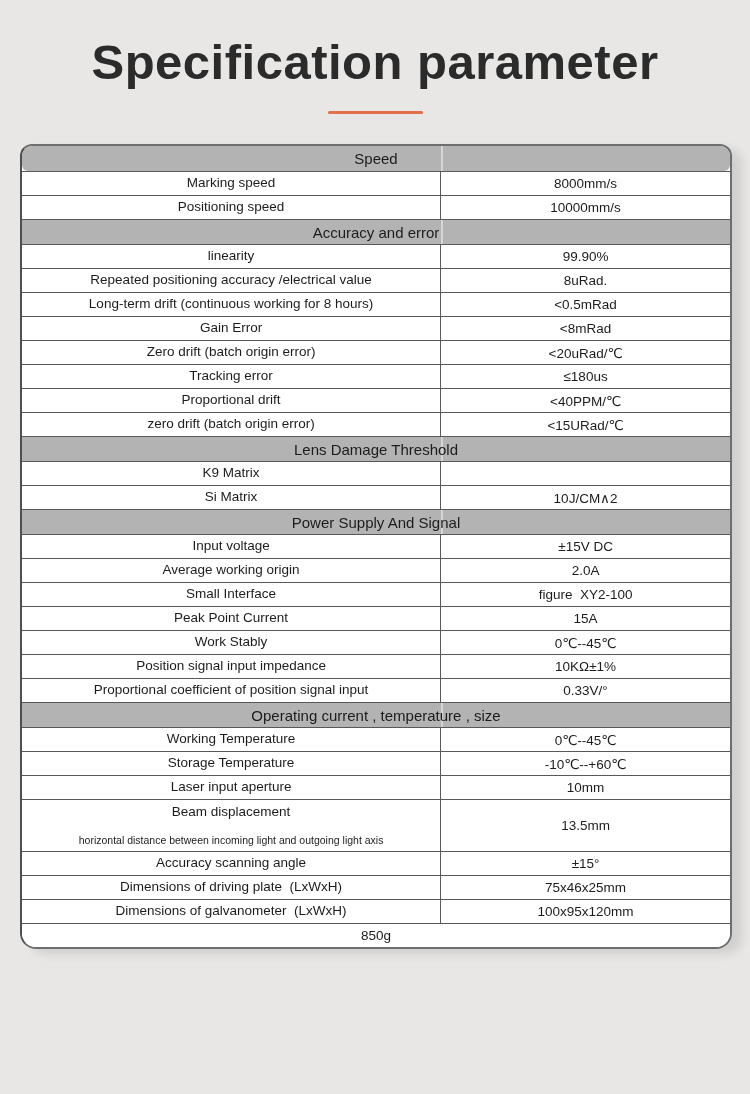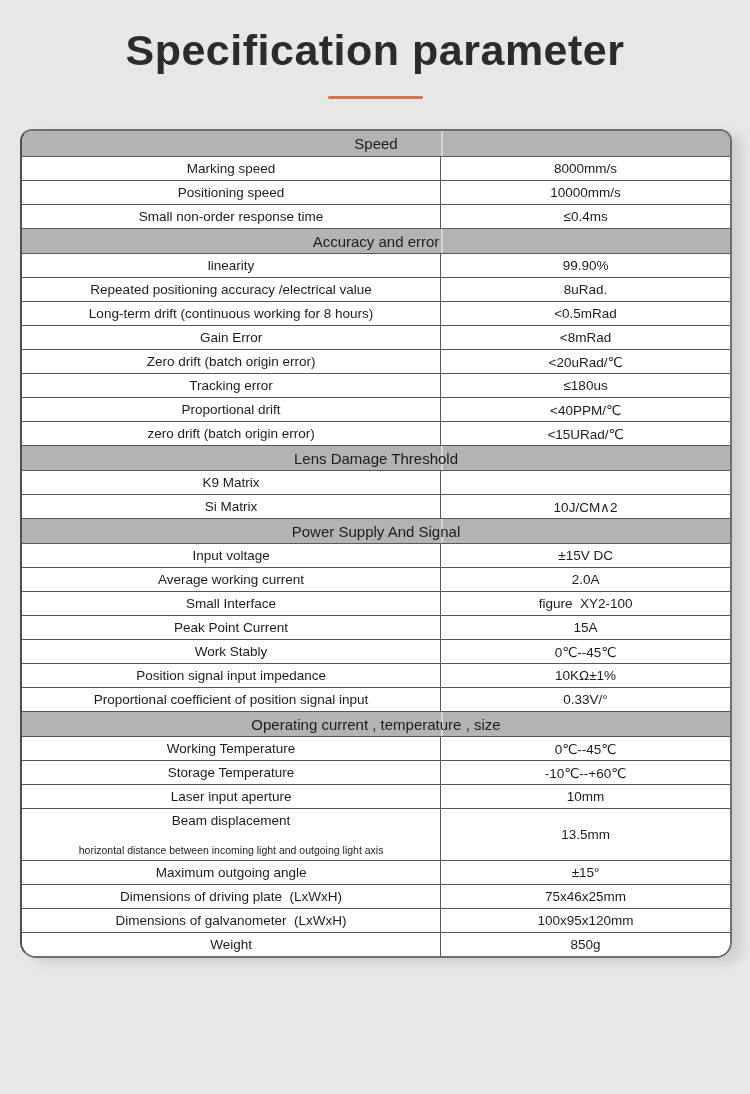--- a/index.html
+++ b/index.html
@@ -8,25 +8,26 @@
     background: #e8e7e6;
     font-family: "Liberation Sans", "DejaVu Sans", sans-serif;
   }
   body {
     height: 1094px;
     padding-top: 26px;
     overflow: hidden;
   }
   .page-title {
     text-align: center;
-    font-size: 43px;
+    font-size: 49px;
     font-weight: bold;
     color: #2b2b2b;
     letter-spacing: 0.5px;
     line-height: 1.15;
+    margin-top: 8px;
   }
   .accent-rule {
     width: 95px;
     height: 3px;
     margin: 21px auto 0 auto;
     border-radius: 2px;
   }
   .spec-table {
     width: 712px;
     margin: 30px auto 0 20px;
@@ -36,21 +37,21 @@
     overflow: hidden;
     background: #ffffff;
     box-shadow: 10px 5px 10px rgba(0,0,0,0.10);
   }
   .row {
     display: flex;
     align-items: stretch;
     border-top: 1.5px solid #585858;
     min-height: 24px;
   }
-  .row:first-child { border-top: none; }
+  .row:first-child { border-top: none; border-radius: 6px; }
   .header-row {
     position: relative;
     background: #b3b3b3;
     justify-content: center;
     align-items: center;
     min-height: 25px;
   }
   .header-row .htext {
     position: relative;
     z-index: 2;
@@ -106,24 +107,20 @@
       <span class="htext">Speed</span>
     </div>
     <div class="row data-row">
       <div class="cell left"><div class="lab">Marking speed</div></div>
       <div class="cell right">8000mm/s</div>
     </div>
     <div class="row data-row">
       <div class="cell left"><div class="lab">Positioning speed</div></div>
       <div class="cell right">10000mm/s</div>
     </div>
-    <div class="row data-row">
-      <div class="cell left"><div class="lab">Small non-order response time</div></div>
-      <div class="cell right">≤0.4ms</div>
-    </div>
     <div class="row header-row">
       <div class="hdiv"></div>
       <span class="htext">Accuracy and error</span>
     </div>
     <div class="row data-row">
       <div class="cell left"><div class="lab">linearity</div></div>
       <div class="cell right">99.90%</div>
     </div>
     <div class="row data-row">
       <div class="cell left"><div class="lab">Repeated positioning accuracy /electrical value</div></div>
@@ -166,21 +163,21 @@
     </div>
     <div class="row header-row">
       <div class="hdiv"></div>
       <span class="htext">Power Supply And Signal</span>
     </div>
     <div class="row data-row">
       <div class="cell left"><div class="lab">Input voltage</div></div>
       <div class="cell right">±15V DC</div>
     </div>
     <div class="row data-row">
-      <div class="cell left"><div class="lab">Average working current</div></div>
+      <div class="cell left"><div class="lab">Average working origin</div></div>
       <div class="cell right">2.0A</div>
     </div>
     <div class="row data-row">
       <div class="cell left"><div class="lab">Small Interface</div></div>
       <div class="cell right">figure  XY2-100</div>
     </div>
     <div class="row data-row">
       <div class="cell left"><div class="lab">Peak Point Current</div></div>
       <div class="cell right">15A</div>
     </div>
@@ -210,28 +207,27 @@
     </div>
     <div class="row data-row">
       <div class="cell left"><div class="lab">Laser input aperture</div></div>
       <div class="cell right">10mm</div>
     </div>
     <div class="row data-row tall">
       <div class="cell left"><div class="lab">Beam displacement</div><div class="sub">horizontal distance between incoming light and outgoing light axis</div></div>
       <div class="cell right">13.5mm</div>
     </div>
     <div class="row data-row">
-      <div class="cell left"><div class="lab">Maximum outgoing angle</div></div>
+      <div class="cell left"><div class="lab">Accuracy scanning angle</div></div>
       <div class="cell right">±15°</div>
     </div>
     <div class="row data-row">
       <div class="cell left"><div class="lab">Dimensions of driving plate  (LxWxH)</div></div>
       <div class="cell right">75x46x25mm</div>
     </div>
     <div class="row data-row">
       <div class="cell left"><div class="lab">Dimensions of galvanometer  (LxWxH)</div></div>
       <div class="cell right">100x95x120mm</div>
     </div>
     <div class="row data-row">
-      <div class="cell left"><div class="lab">Weight</div></div>
       <div class="cell right">850g</div>
     </div>
   </div>
 
 </body></html>

